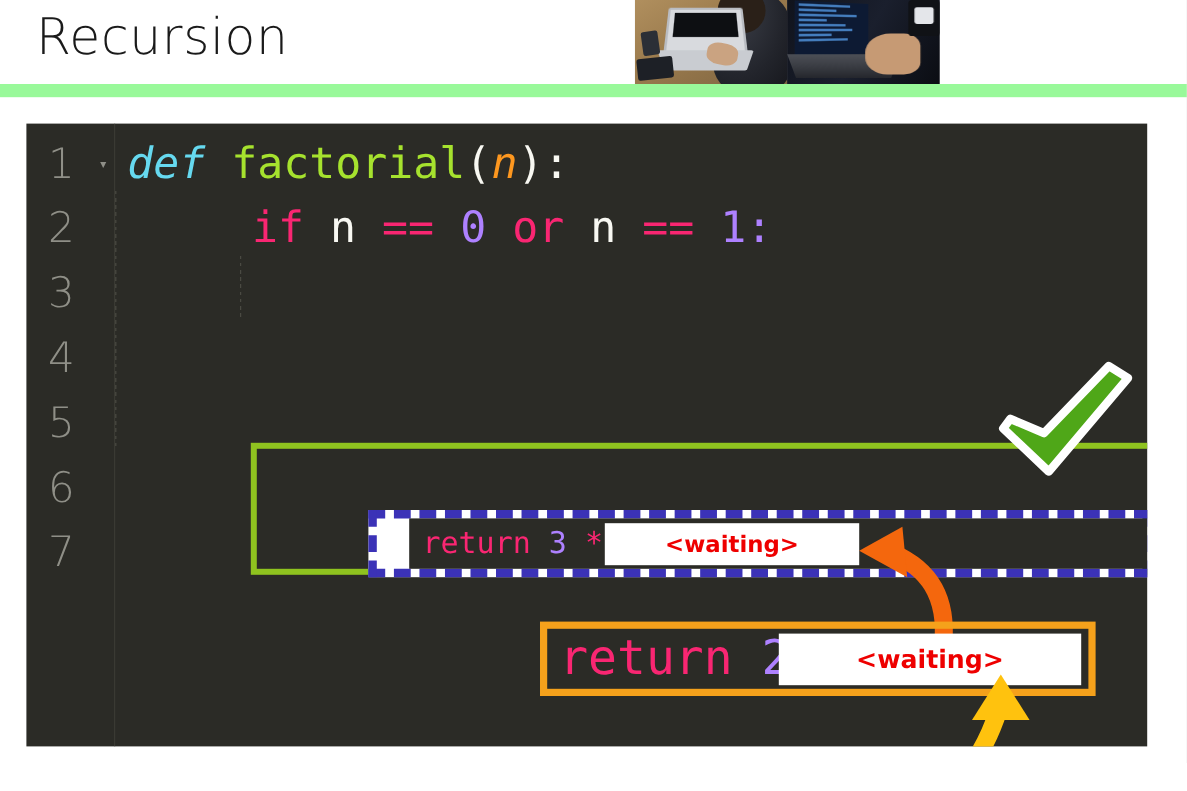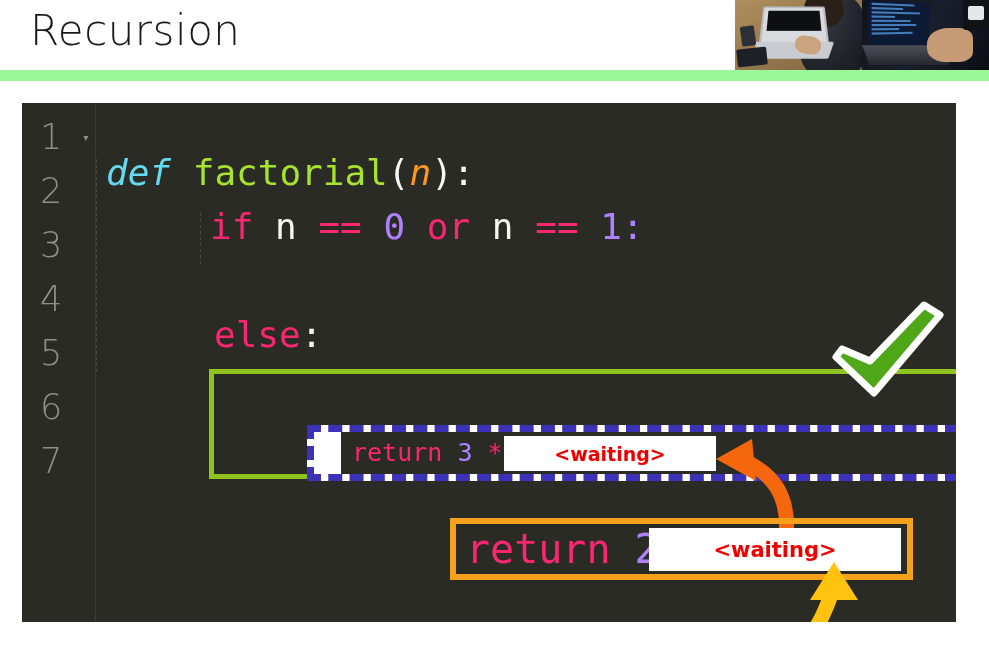--- a/index.html
+++ b/index.html
@@ -12,21 +12,21 @@
     height: 659px;
     position: relative;
     overflow: hidden;
     font-family: "Liberation Sans", sans-serif;
   }
 
   
   #slide-header {
     position: absolute;
     left: 0; top: 0;
-    width: 989px;
+    width: 783px;
     height: 70px;
     background: #ffffff;
   }
   #slide-title {
     position: absolute;
     left: 30px;
     top: 6px;
     font-family: "DejaVu Sans", sans-serif;
     font-size: 42px;
     font-weight: 300;
@@ -215,21 +215,20 @@
     width: 1px;
     background: repeating-linear-gradient(180deg, #4a4a42 0 3px, transparent 3px 6px);
   }
 
   .code-line {
     position: absolute;
     font-size: 36px;
     line-height: 1;
     white-space: pre;
     font-family: "DejaVu Sans Mono", monospace;
-    margin-top: 36px;
   }
   .kw   { color: #f92672; }            
   .kwi  { color: #66d9ef; font-style: italic; }  
   .fn   { color: #a6e22e; }            
   .par  { color: #f8f8f2; }            
   .arg  { color: #fd971f; font-style: italic; }  
   .num  { color: #ae81ff; }            
   .op   { color: #f92672; }            
 
   
@@ -370,21 +369,20 @@
   <div class="fold-arrow" style="top:28px">▾</div>
 
   <div class="indent-guide" style="left:74px;  top:56px;  height:214px;"></div>
   <div class="indent-guide" style="left:178px; top:110px; height:52px;"></div>
 
   <div class="code-line" style="left:84px; top:16px"><span class="kwi">def</span><span class="par"> </span><span class="fn">factorial</span><span class="par">(</span><span class="arg">n</span><span class="par">)</span><span class="par">:</span></div>
 
   <div class="code-line" style="left:188px; top:70px"><span class="kw">if</span><span class="par"> n </span><span class="op">==</span><span class="par"> </span><span class="num">0</span><span class="par"> </span><span class="kw">or</span><span class="par"> n </span><span class="op">==</span><span class="par"> </span><span class="num">1</span><span class="num">:</span></div>
 
 
-  <div class="code-line" style="left:192px; top:178px"><span class="kw">else</span><span class="par">:</span></div>
 
   <div id="green-box"></div>
 
   <svg id="checkmark" width="120" height="100" viewBox="0 0 120 100">
     <path d="M8 58 L14 50 L42 62 L96 6 L112 16 L46 94 Z" fill="#4fa718" stroke="#ffffff" stroke-width="7" stroke-linejoin="round"></path>
   </svg>
 
   <div id="frame-1"></div>
   <div id="frame-1-inner"></div>
   <div id="frame-1-code"><span class="kw">return</span><span class="par"> </span><span class="num">3</span><span class="par"> </span><span class="op">*</span></div>

